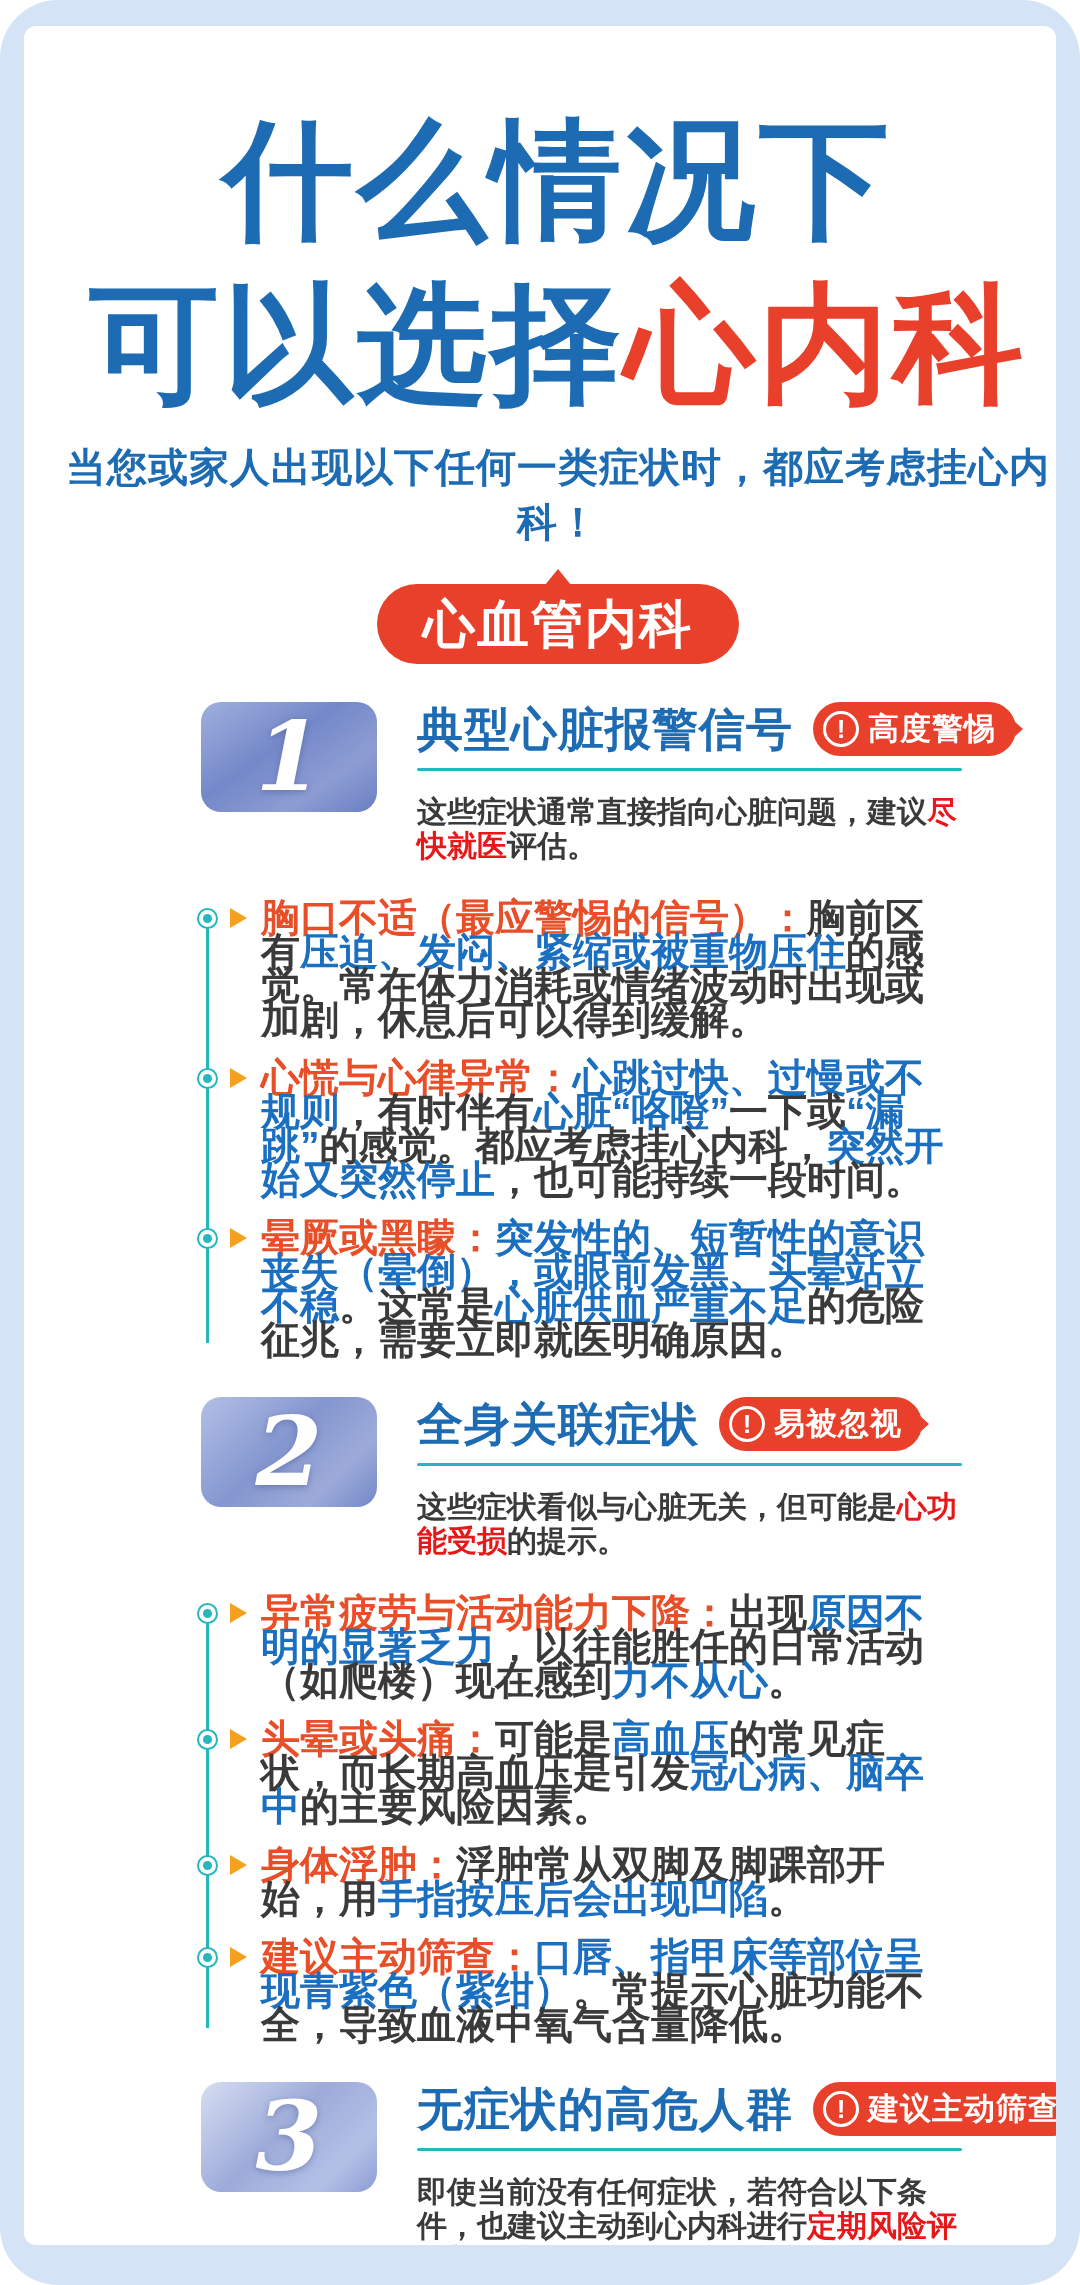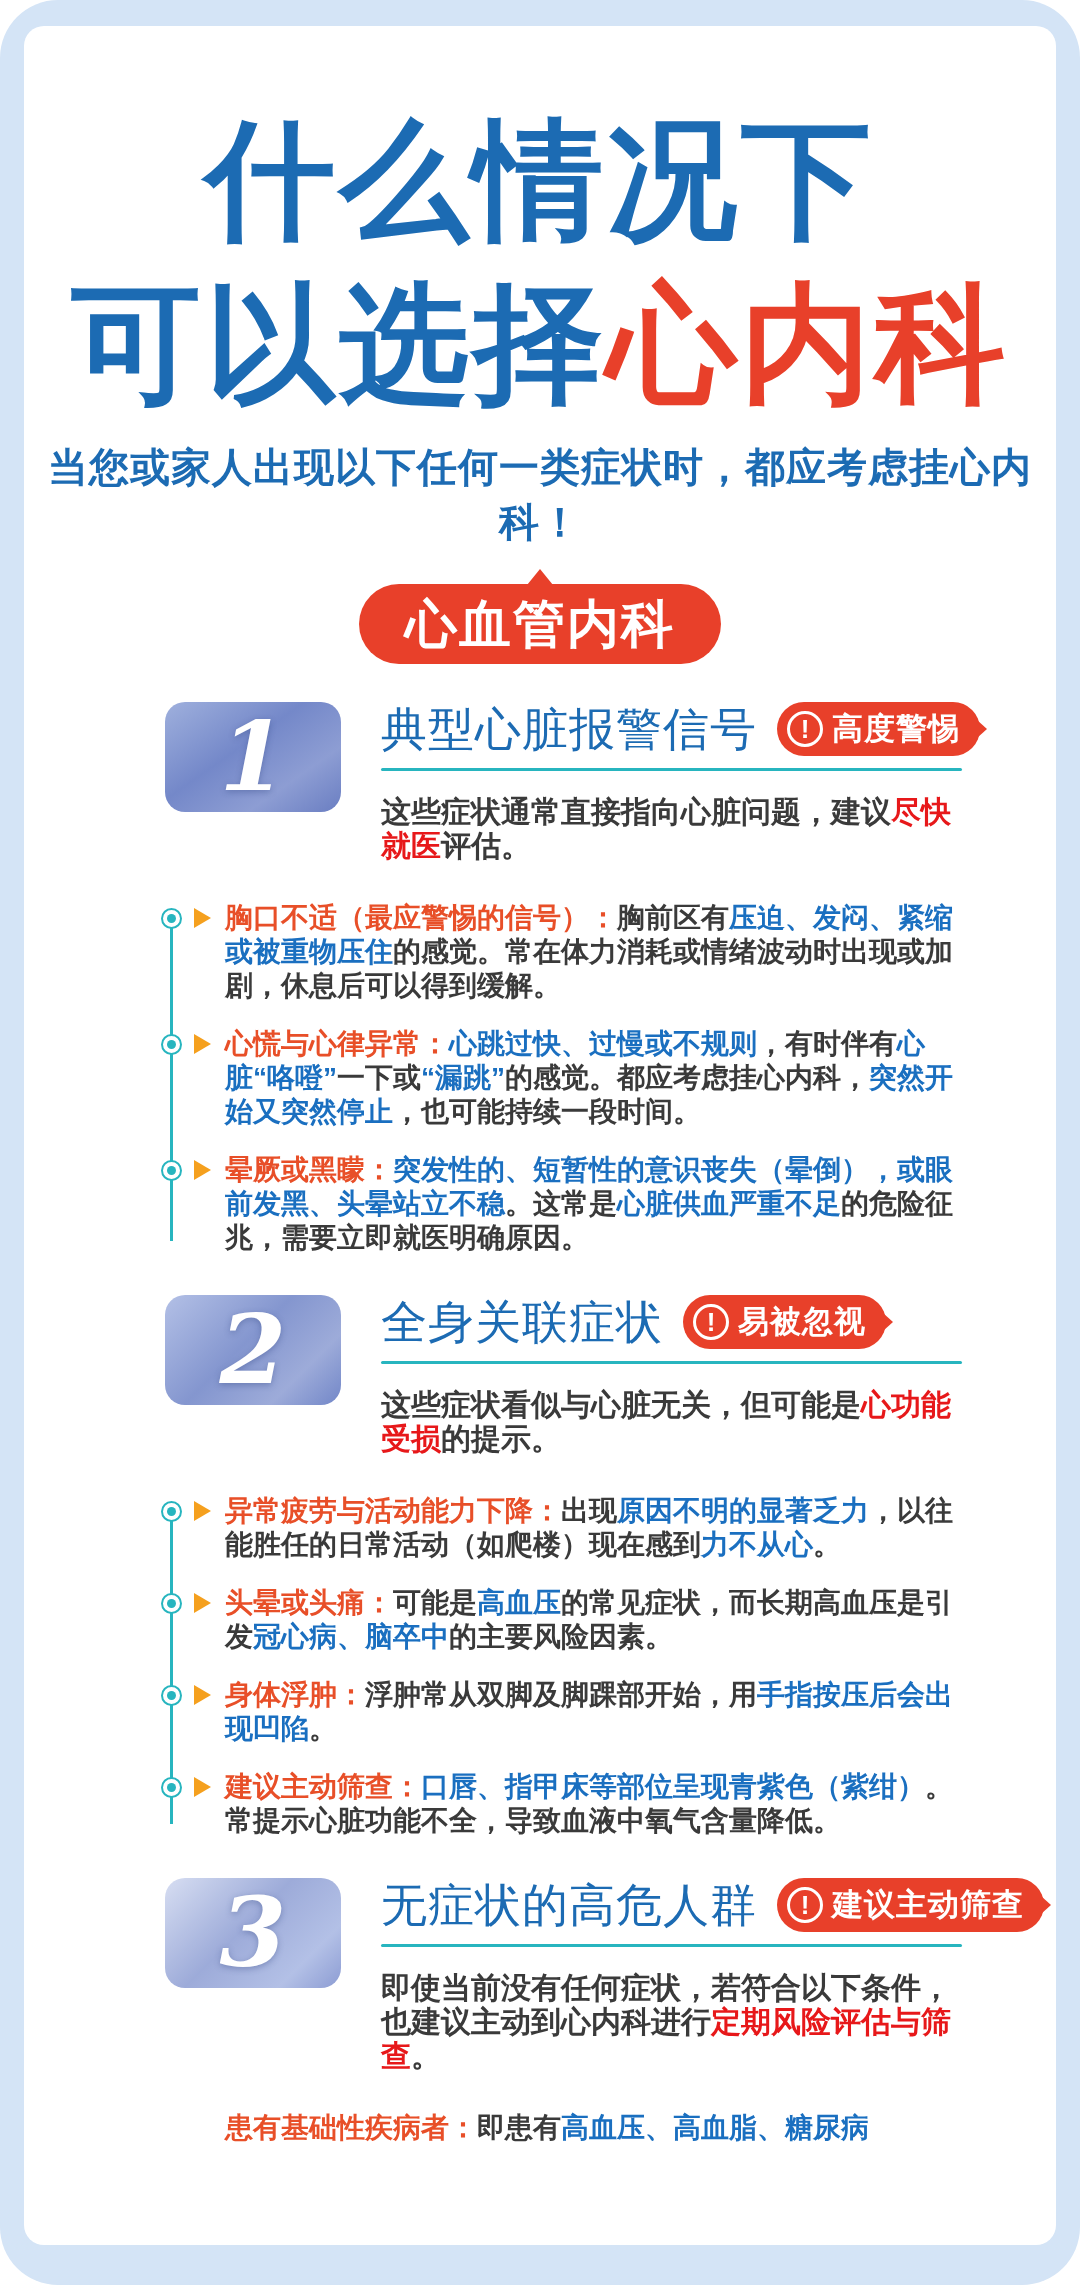--- a/index.html
+++ b/index.html
@@ -4,21 +4,21 @@
 <style>
   :root{
     --blue:#1c6bb3; --red:#e8402a; --em-red:#e7181a; --lead:#e84f28;
     --inline-blue:#1a6fc0; --teal:#27b5bf; --arrow:#f5a01e;
     --body:#3a3a3a; --bg:#d4e4f6; --card:#ffffff;
   }
   *{margin:0;padding:0;box-sizing:border-box;}
   html,body{width:1080px;}
   body{font-family:"Liberation Sans","DejaVu Sans",sans-serif;background:#ffffff;}
   .canvas{position:relative;width:1080px;height:2285px;background:var(--bg);border-radius:58px;overflow:hidden;}
-  .card{position:absolute;left:24px;right:24px;top:26px;bottom:40px;background:var(--card);border-radius:20px;overflow:hidden;}
+  .card{position:absolute;left:24px;right:24px;top:26px;bottom:40px;background:var(--card);border-radius:12px;overflow:hidden;padding-left:36px;}
   
   .top{ text-align:center;padding-top:72px; }
   .main-title{font-size:130px;line-height:164px;font-weight:900;color:var(--blue);letter-spacing:4px;}
   .main-title .title-red{color:var(--red);}
   .subtitle{margin-top:14px;font-size:40px;font-weight:800;color:var(--blue);letter-spacing:1px;}
   .dept-badge{position:relative;display:inline-block;margin-top:34px;background:var(--red);color:#ffffff;
     font-size:52px;font-weight:800;line-height:80px;padding:0 46px;border-radius:44px;letter-spacing:2px;}
   .dept-badge::before{content:"";position:absolute;top:-15px;left:50%;transform:translateX(-50%);
     border-left:13px solid transparent;border-right:13px solid transparent;border-bottom:16px solid var(--red);}
   
@@ -28,21 +28,21 @@
   .sec-header{display:flex;gap:40px;}
   .thumb{position:relative;flex:0 0 176px;width:176px;height:110px;border-radius:20px;
     display:flex;align-items:center;justify-content:center;
     background:linear-gradient(145deg,#9fb0dd 0%,#7488c9 42%,#8d9dd3 72%,#6a7ec2 100%);}
   .thumb-2{background:linear-gradient(135deg,#b3c0e6 0%,#8496cf 45%,#9dabd9 75%,#7287c8 100%);}
   .thumb-3{background:linear-gradient(135deg,#d7def2 0%,#9dabd9 45%,#b3c0e6 78%,#8c9cd3 100%);}
   .thumb-num{font-family:"DejaVu Serif","Liberation Serif",serif;font-style:italic;font-weight:700;
     font-size:96px;line-height:1;color:#fff;text-shadow:0 2px 6px rgba(40,60,120,.35);}
   .sec-right{flex:1;min-width:0;}
   .sec-title-row{display:flex;align-items:center;gap:20px;}
-  .sec-title{font-size:46px;line-height:52px;font-weight:400;color:var(--blue);letter-spacing:1px;white-space:nowrap;}
+  .sec-title{font-size:46px;line-height:52px;font-weight:700;color:var(--blue);letter-spacing:1px;white-space:nowrap;}
   .alert-badge{position:relative;display:inline-flex;align-items:center;gap:9px;background:var(--red);
     border-radius:32px;padding:6px 20px 6px 10px;color:#fff;white-space:nowrap;}
   .alert-badge::after{content:"";position:absolute;right:-7px;top:50%;transform:translateY(-50%);
     border-top:9px solid transparent;border-bottom:9px solid transparent;border-left:10px solid var(--red);}
   .excl-icon{display:inline-flex;align-items:center;justify-content:center;width:36px;height:36px;
     border:3px solid #fff;border-radius:50%;font-size:26px;font-weight:900;color:#fff;line-height:1;}
   .alert-label{font-size:31px;font-weight:900;letter-spacing:1px;}
   .divider{margin-top:12px;height:3px;background:var(--teal);border-radius:2px;}
   .sec-desc{margin-top:24px;font-size:30px;line-height:34px;font-weight:600;color:var(--body);}
   .seg-red{color:var(--em-red);font-weight:800;}
@@ -51,21 +51,21 @@
   
   .bullets{position:relative;margin-top:38px;}
   .rail{position:absolute;left:5px;top:12px;bottom:14px;width:3px;background:var(--teal);}
   .bullet{position:relative;padding-left:60px;margin-bottom:24px;}
   .bullet:last-child{margin-bottom:0;}
   .marker{position:absolute;left:-4px;top:7px;width:21px;height:21px;border:2px solid var(--teal);
     border-radius:50%;background:#fff;display:flex;align-items:center;justify-content:center;}
   .marker-dot{width:9px;height:9px;border-radius:50%;background:var(--teal);}
   .arrow{position:absolute;left:29px;top:7px;width:0;height:0;
     border-top:10px solid transparent;border-bottom:10px solid transparent;border-left:17px solid var(--arrow);}
-  .bullet-text{font-size:28px;line-height:34px;font-weight:600;color:var(--body);}
+  .bullet-text{font-size:39px;line-height:34px;font-weight:600;color:var(--body);}
 </style>
 </head>
 <body>
 
 <div class="canvas">
   <div class="card">
 
     <header class="top">
       <h1 class="main-title">
         <span>什么情况下</span><br>

